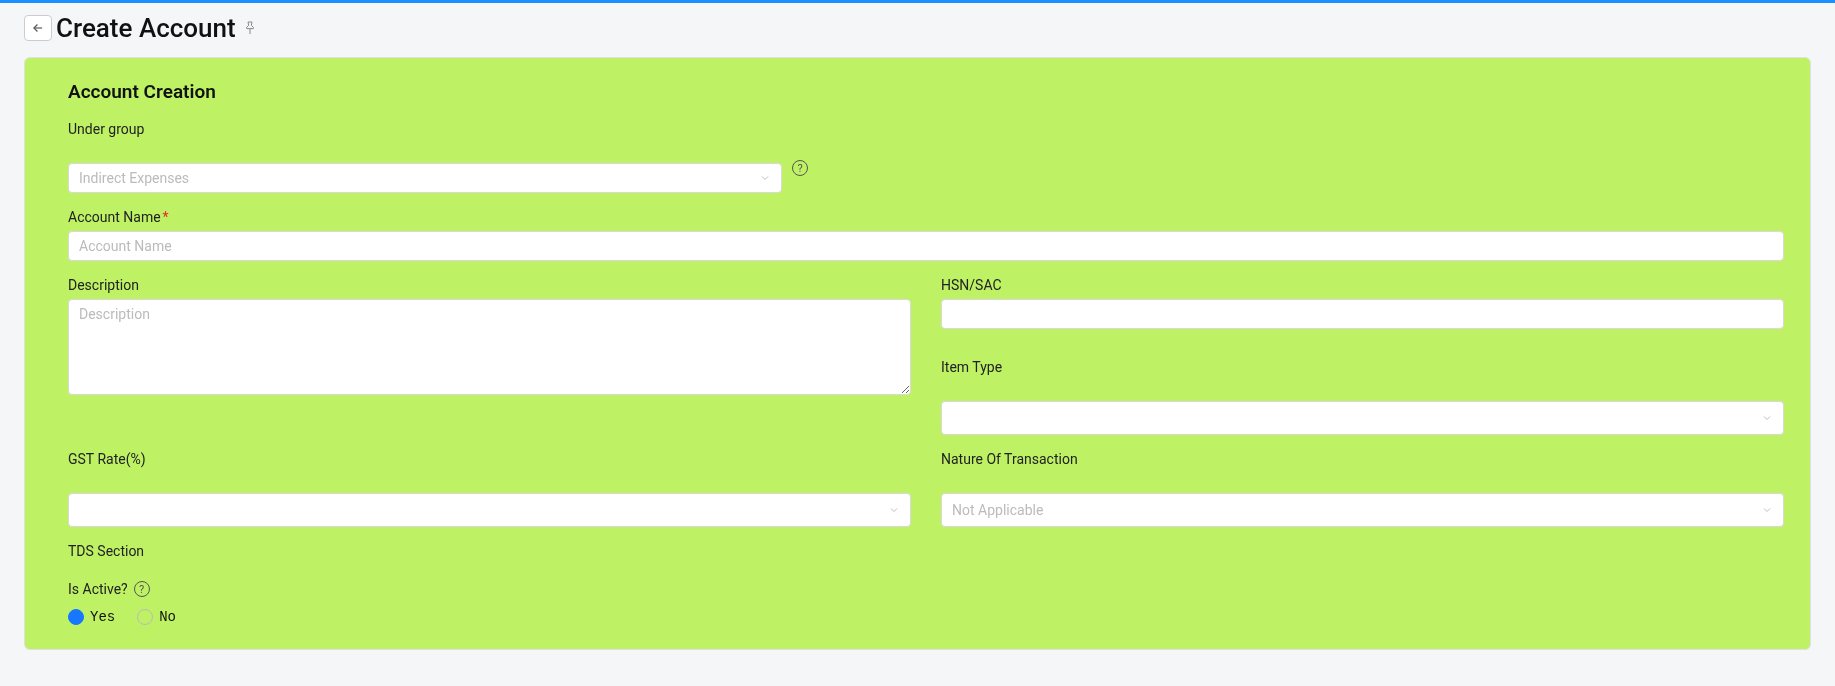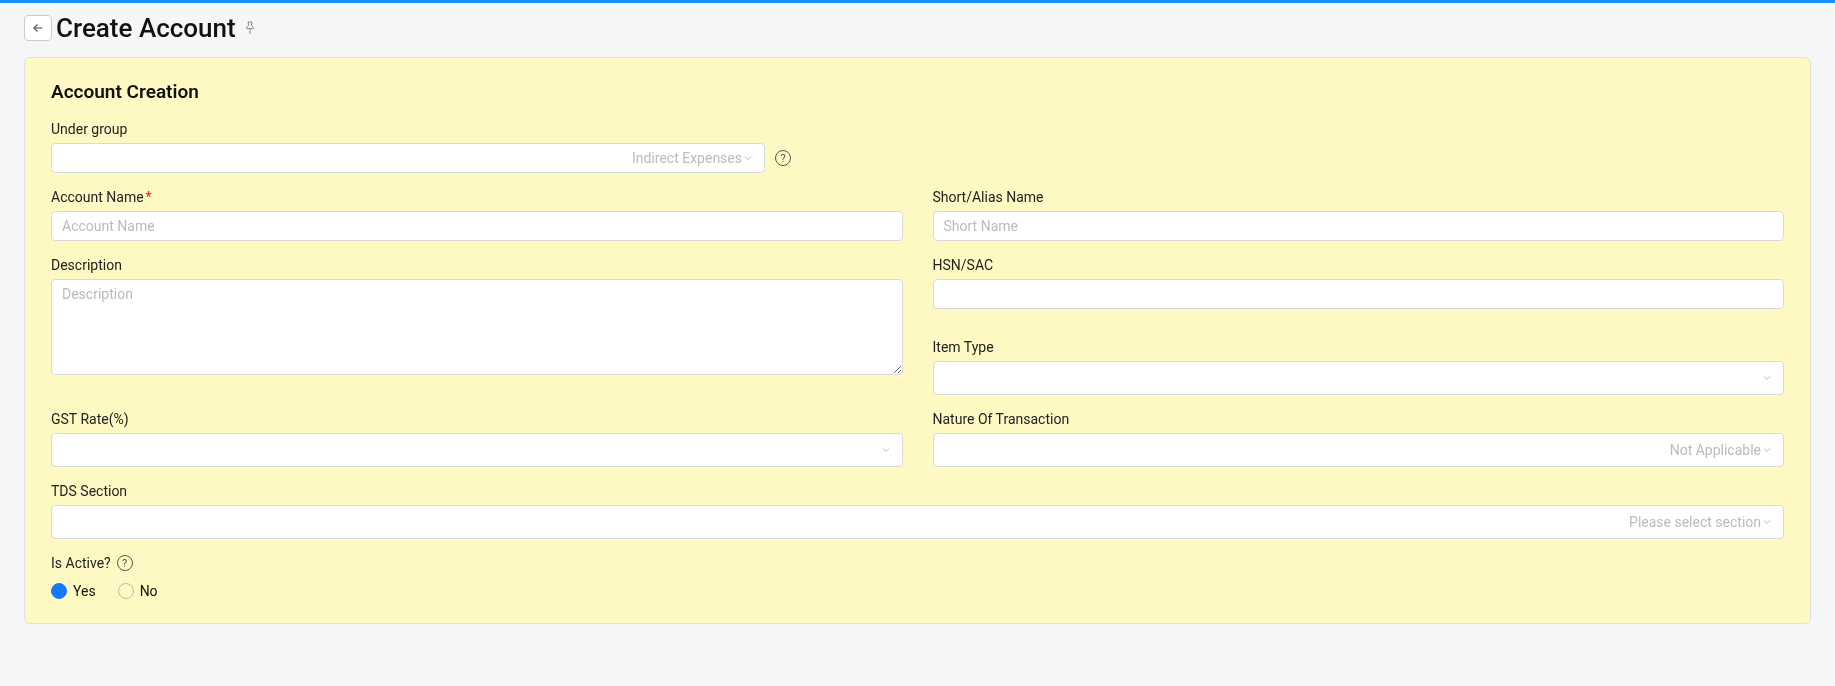--- a/index.html
+++ b/index.html
@@ -44,24 +44,24 @@
       height: 20px;
       display: flex;
       align-items: center;
       justify-content: center;
       color: #555;
       cursor: pointer;
     }
     .pin-btn svg { width: 16px; height: 16px; }
 
     .card {
-      background: #fef9c3;
+      background: #bef264;
       border: 1px solid #e0e0e0;
       border-radius: 6px;
-      padding: 22px 26px 24px 26px;
+      padding: 22px 26px 24px 43px;
     }
     .card-title {
       font-size: 19px;
       font-weight: 600;
       margin-bottom: 18px;
     }
     .field-row {
       display: flex;
       gap: 30px;
       margin-bottom: 16px;
@@ -92,22 +92,23 @@
       font-family: inherit;
     }
     .text-input::placeholder, .textarea::placeholder { color: #bbb; }
     .textarea { resize: both; height: 96px; }
 
     .select {
       height: 34px;
       position: relative;
       display: flex;
       align-items: center;
-      justify-content: flex-end;
-      cursor: pointer;
+      justify-content: space-between;
+      cursor: pointer;
+      margin-top: 20px;
     }
     .select-placeholder { color: #bbb; }
     .select-value { color: #444; }
     .select-arrow {
       color: #bbb;
       width: 12px;
       height: 12px;
       flex-shrink: 0;
     }
 
@@ -124,21 +125,21 @@
       border-radius: 50%;
       display: inline-flex;
       align-items: center;
       justify-content: center;
       font-size: 11px;
       color: #555;
       cursor: pointer;
       flex-shrink: 0;
     }
 
-    .radio-group { display: flex; align-items: center; gap: 22px; margin-top: 4px; }
+    .radio-group { display: flex; align-items: center; gap: 22px; margin-top: 4px; font-family: Liberation Mono, monospace; }
     .radio { display: flex; align-items: center; gap: 6px; cursor: pointer; }
     .radio-dot {
       width: 16px; height: 16px; border-radius: 50%;
       border: 1px solid #bbb; display:inline-block; position:relative;
     }
     .radio-dot.selected {
       border-color: #1677ff;
       background: #1677ff;
     }
     .radio-dot.selected::after {
@@ -215,24 +216,20 @@
       <span class="help-icon">?</span>
     </div>
 
     <div class="field-row">
       <div class="field">
         <label class="label">
           <span>Account Name</span><span class="req">*</span>
         </label>
         <input type="text" class="text-input" placeholder="Account Name" style="">
       </div>
-      <div class="field">
-        <label class="label">Short/Alias Name</label>
-        <input type="text" class="text-input" placeholder="Short Name" style="">
-      </div>
     </div>
 
     <div class="field-row">
       <div class="field">
         <label class="label">Description</label>
         <textarea class="textarea" placeholder="Description" style=""></textarea>
       </div>
       <div class="field" style="gap:16px;">
         <div class="field" style="margin-bottom:14px;">
           <label class="label">HSN/SAC</label>
@@ -267,26 +264,20 @@
           <svg class="select-arrow" viewBox="0 0 24 24" fill="none" stroke="currentColor" stroke-width="2">
             <polyline points="6 9 12 15 18 9"></polyline>
           </svg>
         </div>
       </div>
     </div>
 
     <div class="field-row">
       <div class="field field-full">
         <label class="label">TDS Section</label>
-        <div class="select">
-          <span class="select-placeholder">Please select section</span>
-          <svg class="select-arrow" viewBox="0 0 24 24" fill="none" stroke="currentColor" stroke-width="2">
-            <polyline points="6 9 12 15 18 9"></polyline>
-          </svg>
-        </div>
       </div>
     </div>
 
     <div class="is-active-block" style="margin-top:6px;">
       <div class="is-active-label-row">
         <span class="label" style="margin-bottom:0;">Is Active?</span>
         <span class="help-icon">?</span>
       </div>
       <div class="radio-group">
         <label class="radio">

